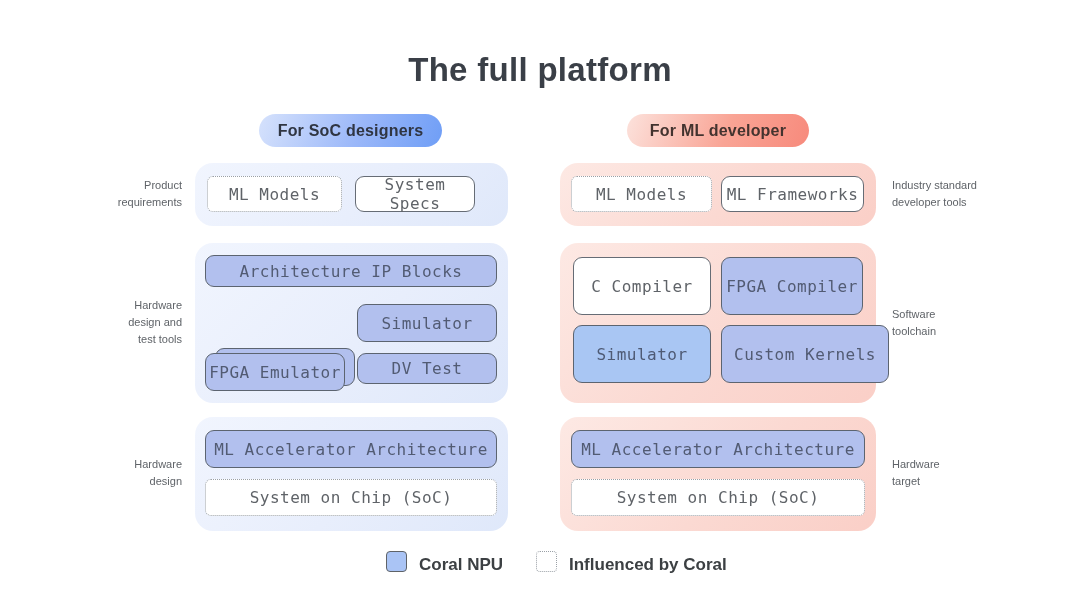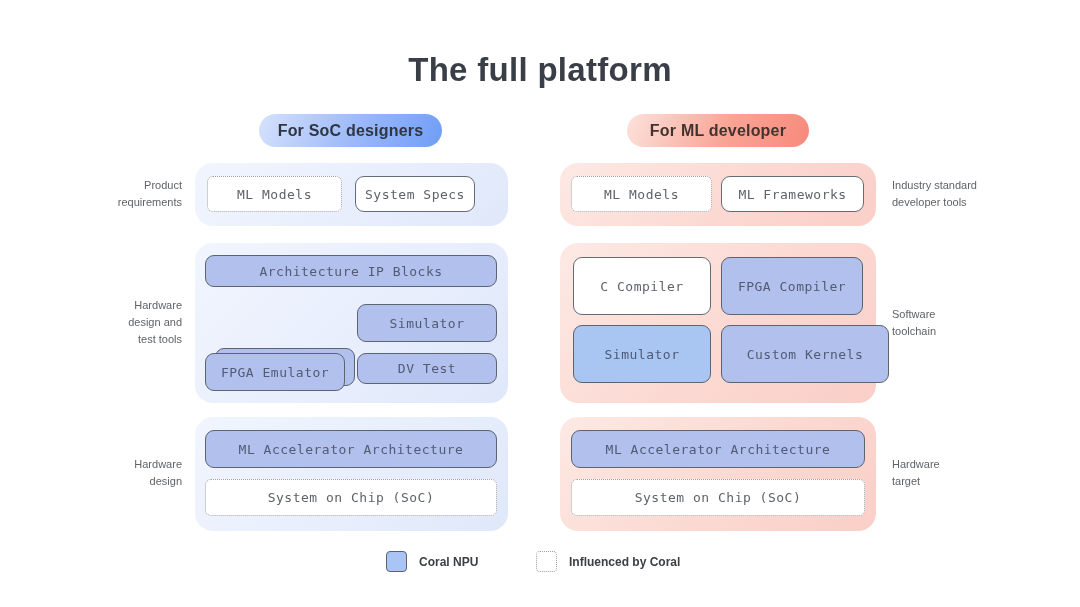--- a/index.html
+++ b/index.html
@@ -28,37 +28,37 @@
   .panel { position:absolute; border-radius:18px; }
   .panel-blue { background:linear-gradient(135deg, #f1f5fe 0%, #e8eefc 55%, #dfe8fa 100%); }
   .panel-pink { background:linear-gradient(135deg, #fde9e4 0%, #fbd9d2 55%, #facfc7 100%); }
   .col-l { left:195px; width:313px; }
   .col-r { left:560px; width:316px; }
   .row-top { top:163px; height:63px; }
   .row-mid { top:243px; height:160px; }
   .row-bot { top:417px; height:114px; }
   .box {
     position:absolute; display:flex; align-items:center; justify-content:center;
-    font-family:"DejaVu Sans Mono", monospace; font-size:13px; letter-spacing:0.5px;
+    font-family:"DejaVu Sans Mono", monospace; font-size:16px; letter-spacing:0.5px;
     border-radius:9px; text-align:center;
   }
   .box-blue { background:#b2c0ee; border:1.5px solid #5c6470; color:#525b73; }
   .box-blue-light { background:#a9c6f3; border:1.5px solid #5c6470; color:#4e5a74; }
   .box-white { background:#ffffff; border:1.5px solid #666c75; color:#5f6368; }
   .box-dotted { background:#ffffff; border:1.5px dotted #9aa0a6; border-radius:6px; color:#5f6368; }
   .side-label {
     position:absolute; width:132px; font-size:11px; line-height:17px;
     color:#5f6368; white-space:pre-line;
   }
   .side-label.left { left:50px; text-align:right; }
   .side-label.right { left:892px; text-align:left; }
   .legend-swatch { position:absolute; width:21px; height:21px; border-radius:4px; }
   .legend-swatch.blue { background:#aac4f5; border:1.5px solid #5f6368; }
   .legend-swatch.dotted { background:#ffffff; border:1.5px dotted #9aa0a6; }
-  .legend-label { position:absolute; font-size:12px; font-weight:600; color:#3c4043; }
+  .legend-label { position:absolute; font-size:17px; font-weight:600; color:#3c4043; }
 </style>
 </head>
 <body>
 
 <div class="canvas">
 
   <div class="title">The full platform</div>
 
   <div class="pill pill-blue">For SoC designers</div>
   <div class="pill pill-pink">For ML developer</div>

